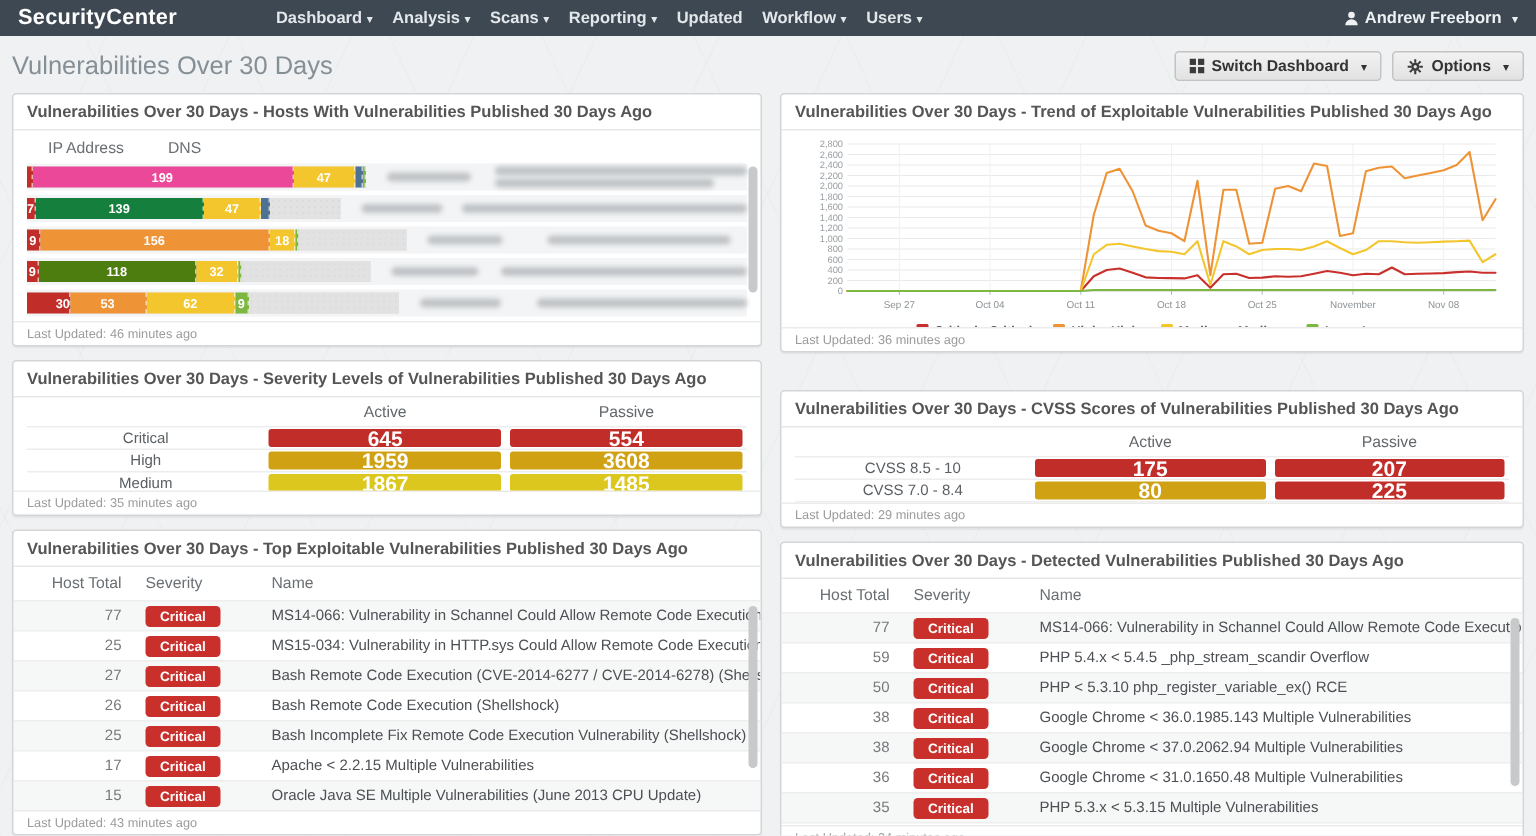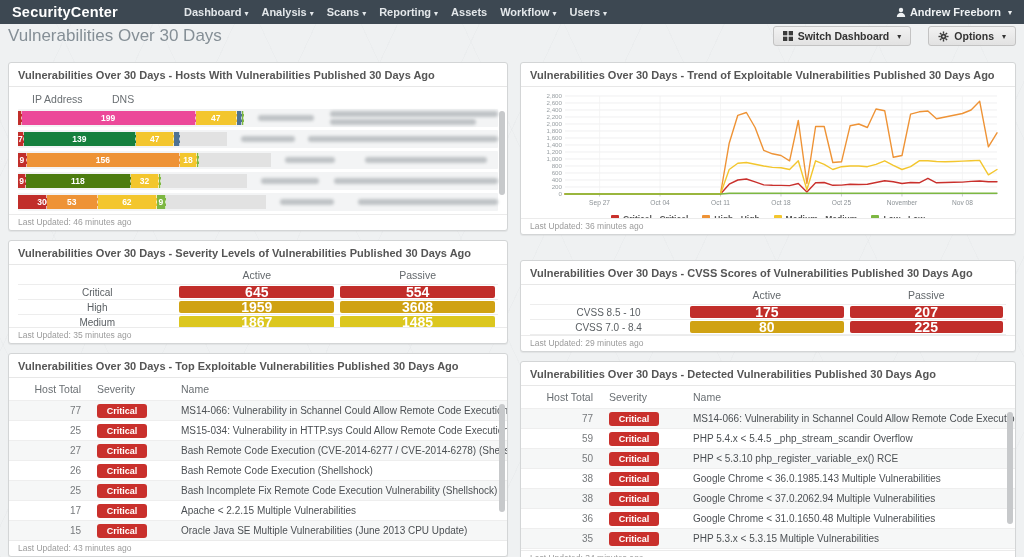--- a/index.html
+++ b/index.html
@@ -13,23 +13,23 @@
     color:#444;
   }
   
   .topnav { height:24px; background:#3d4852; display:flex; align-items:center; padding:0 12px; }
   .brand { color:#fff; font-size:14.5px; font-weight:bold; letter-spacing:.2px; margin-right:66px; cursor:pointer; }
   .nav-items { display:flex; align-items:center; gap:13px; flex:1; }
   .nav-item { color:#e3e7ea; font-size:11px; font-weight:bold; cursor:pointer; white-space:nowrap; }
   .nav-item .caret, .nav-user .caret, .btn .caret { font-size:8px; color:inherit; margin-left:3px; }
   .nav-user { color:#eef1f3; font-size:11px; font-weight:bold; display:flex; align-items:center; gap:4px; cursor:pointer; }
   
-  .title-bar { height:30px; display:flex; align-items:flex-start; justify-content:space-between; padding:2px 8px 0; }
+  .title-bar { height:30px; display:flex; align-items:flex-end; justify-content:space-between; padding:2px 8px 0; }
   .page-title { font-size:17px; font-weight:300; color:#858f96; }
-  .title-actions { display:flex; gap:17px; }
+  .title-actions { display:flex; gap:7px; }
   .btn {
     display:flex; align-items:center; gap:5px; height:20px; padding:0 9px;
     background:linear-gradient(#f2f2f2,#e2e2e2); border:1px solid #c3c3c3; border-radius:3px;
     font-size:10.5px; color:#333; font-weight:bold; cursor:pointer;
   }
   
   .main { display:flex; gap:12px; padding:8px 8px 0; align-items:flex-start; }
   .col-left { width:500px; display:flex; flex-direction:column; gap:9px; }
   .col-right { width:496px; display:flex; flex-direction:column; gap:9px; }
   .panel { background:#fff; border:1px solid #d3d5d6; border-radius:3px; box-shadow:0 1px 1px rgba(0,0,0,.06); display:flex; flex-direction:column; overflow:hidden; }
@@ -78,21 +78,21 @@
 </head>
 <body>
 
 <div class="topnav">
   <div class="brand">SecurityCenter</div>
   <div class="nav-items" id="nav-items">
       <div class="nav-item"><span>Dashboard</span><span class="caret">▾</span></div>
       <div class="nav-item"><span>Analysis</span><span class="caret">▾</span></div>
       <div class="nav-item"><span>Scans</span><span class="caret">▾</span></div>
       <div class="nav-item"><span>Reporting</span><span class="caret">▾</span></div>
-      <div class="nav-item"><span>Assets</span></div>
+      <div class="nav-item"><span>Updated</span></div>
       <div class="nav-item"><span>Workflow</span><span class="caret">▾</span></div>
       <div class="nav-item"><span>Users</span><span class="caret">▾</span></div>
     </div>
   <div class="nav-user">
     <svg width="10" height="10" viewBox="0 0 10 10">
         <circle cx="5" cy="3" r="2.2" fill="#eef1f3"></circle>
         <path d="M0.8 10 a4.2 4.2 0 0 1 8.4 0 z" fill="#eef1f3"></path>
       </svg>
     <span>Andrew Freeborn</span>
     <span class="caret">▾</span>

